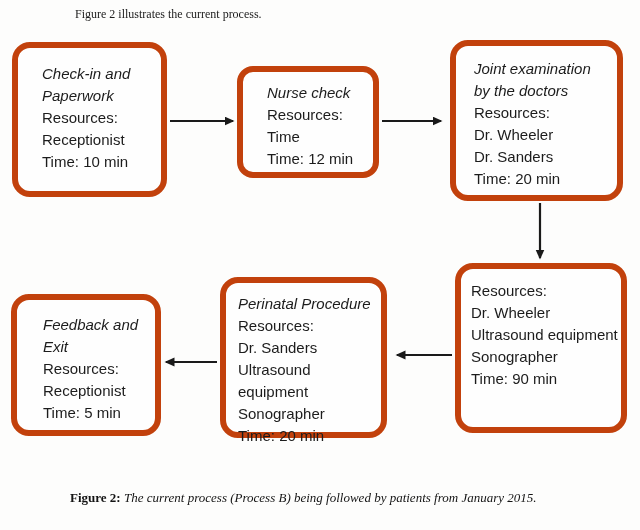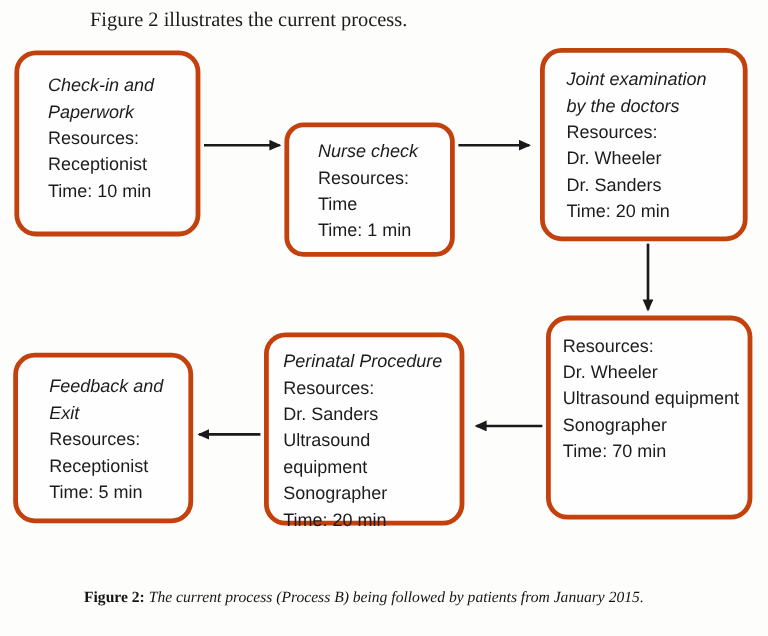--- a/index.html
+++ b/index.html
@@ -7,28 +7,28 @@
     position:relative;
     width:640px;height:530px;
     background:#fdfdfc;
     overflow:hidden;
     color:#1c1c1c;
   }
   .intro{
     position:absolute;
     left:75px;top:7px;
     font-family:"Liberation Serif",serif;
-    font-size:17px;
+    font-size:12px;
     color:#1b1b1b;
     white-space:nowrap;
   }
   .box{
     position:absolute;
     box-sizing:border-box;
-    border:4px solid #c2410c;
+    border:6px solid #c2410c;
     border-radius:18px;
     background:#fefefe;
     font-family:"Liberation Sans",sans-serif;
     font-size:15px;
     line-height:22px;
     color:#1c1c1c;
   }
   .box .title{
     font-style:italic;
     display:block;
@@ -59,41 +59,41 @@
 
   <div class="intro">Figure 2 illustrates the current process.</div>
 
   <div class="box" style="left:12px;top:42px;width:155px;height:155px;padding:15px 6px 0 24px;">
     <span class="title" style="max-width:110px;">Check-in and Paperwork</span>
     <span class="line"><span class="bold">Resources</span><span>:</span></span>
     <span class="line">Receptionist</span>
     <span class="line"><span class="bold">Time:</span> <span>10 min</span></span>
   </div>
 
-  <div class="box" style="left:237px;top:66px;width:142px;height:112px;padding:10px 4px 0 24px;border-radius:16px;margin-top:36px;">
+  <div class="box" style="left:237px;top:66px;width:142px;height:112px;padding:10px 4px 0 24px;border-radius:16px;">
     <span class="title">Nurse check</span>
     <span class="line"><span class="bold">Resources</span><span>:</span></span>
     <span class="line">Time</span>
-    <span class="line"><span class="bold">Time:</span> <span>1 min</span></span>
+    <span class="line"><span class="bold">Time:</span> <span>12 min</span></span>
   </div>
 
   <div class="box" style="left:450px;top:40px;width:173px;height:161px;padding:12px 16px 0 18px;">
     <span class="title" style="max-width:128px;">Joint examination by the doctors</span>
     <span class="line"><span class="bold">Resources</span><span>:</span></span>
     <span class="line">Dr. Wheeler</span>
     <span class="line">Dr. Sanders</span>
     <span class="line"><span class="bold">Time:</span> <span>20 min</span></span>
   </div>
 
   <div class="box" style="left:455px;top:263px;width:172px;height:170px;padding:11px 2px 0 10px;">
     <span class="line"><span class="bold">Resources</span><span>:</span></span>
     <span class="line">Dr. Wheeler</span>
     <span class="line">Ultrasound equipment</span>
     <span class="line">Sonographer</span>
-    <span class="line"><span class="bold">Time:</span> <span>70 min</span></span>
+    <span class="line"><span class="bold">Time:</span> <span>90 min</span></span>
   </div>
 
   <div class="box" style="left:220px;top:277px;width:167px;height:161px;padding:10px 2px 0 12px;">
     <span class="title">Perinatal Procedure</span>
     <span class="line"><span class="bold">Resources</span><span>:</span></span>
     <span class="line">Dr. Sanders</span>
     <span class="line">Ultrasound equipment</span>
     <span class="line">Sonographer</span>
     <span class="line"><span class="bold">Time:</span> <span>20 min</span></span>
   </div>

